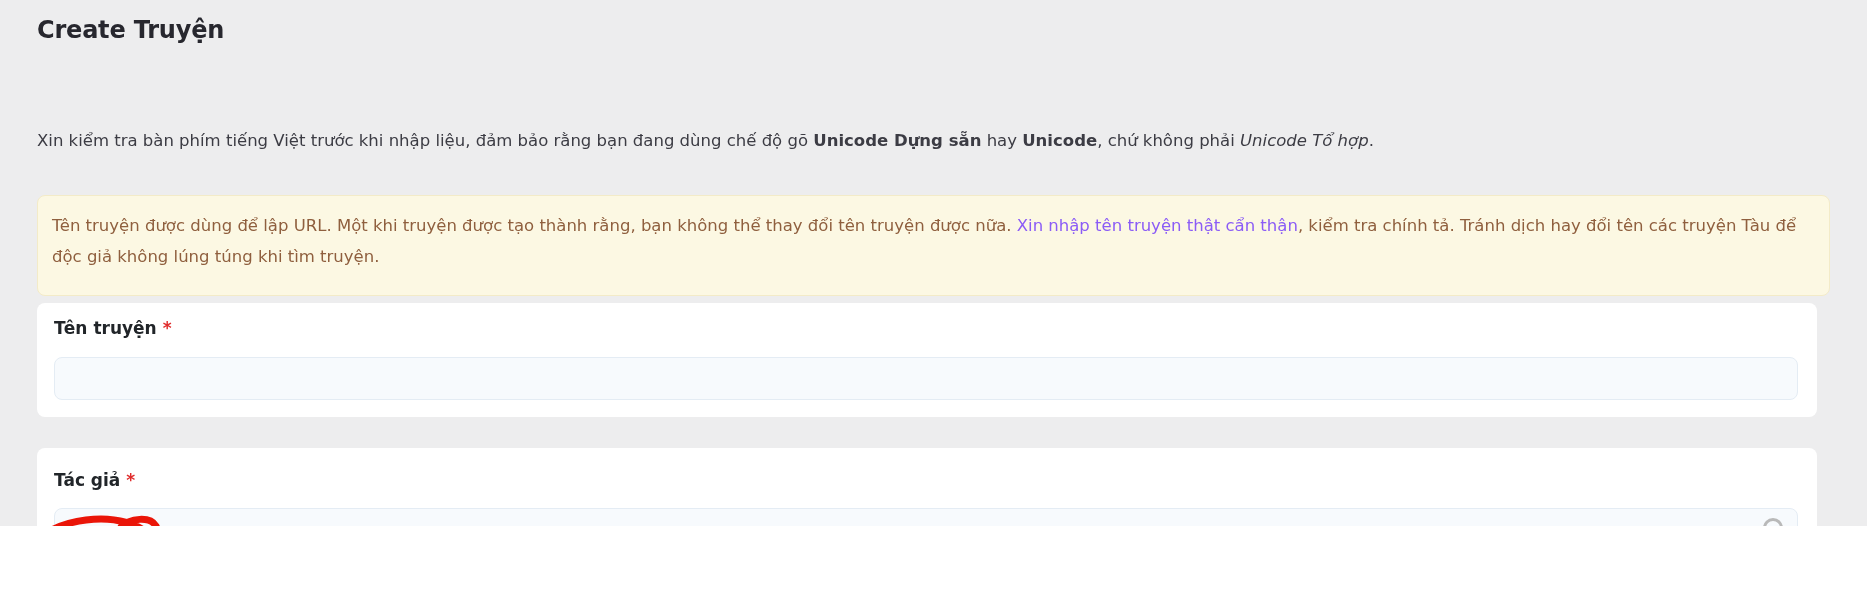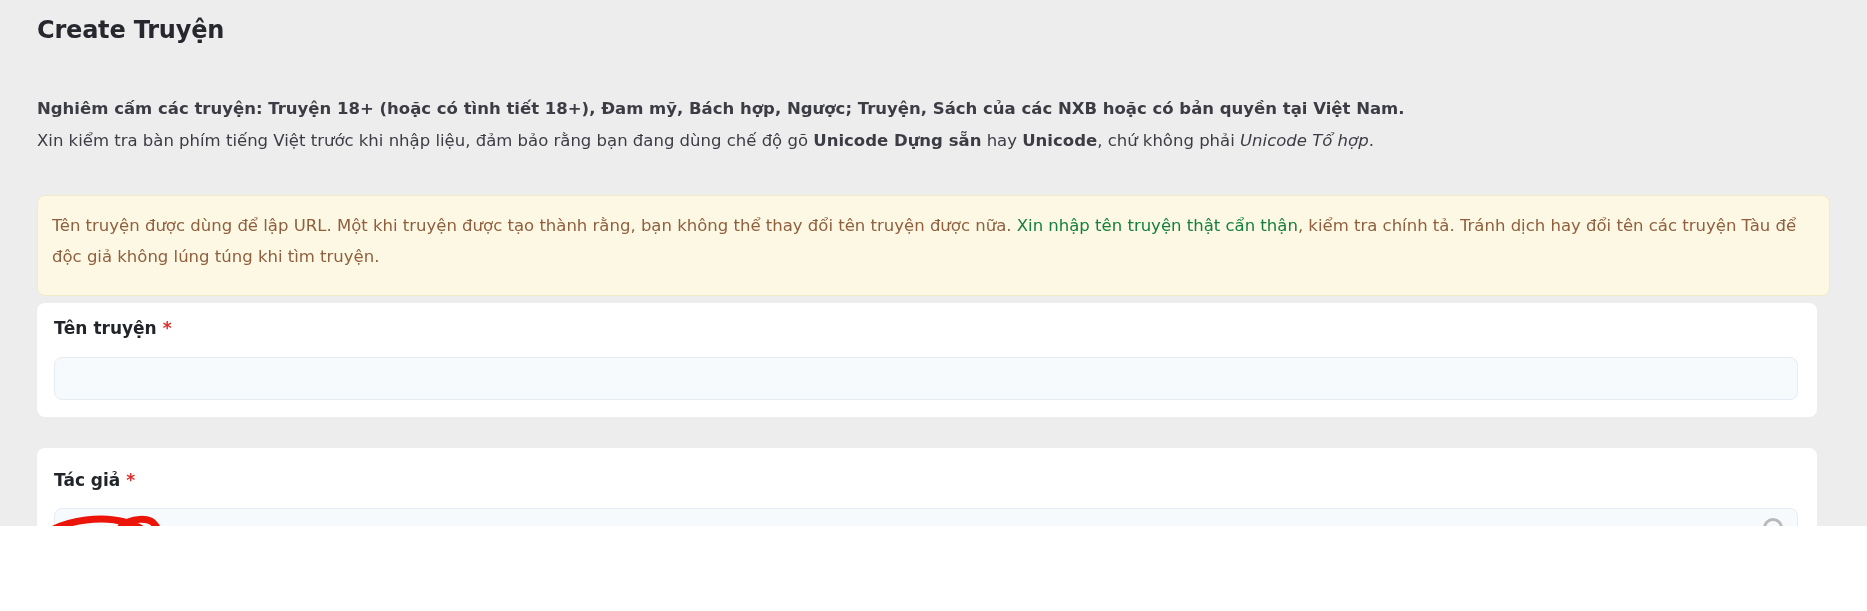--- a/index.html
+++ b/index.html
@@ -16,21 +16,21 @@
   .intro{position:absolute;left:37px;margin:0;font-size:16.5px;line-height:24px;color:#3c3c44;}
   .intro.bold-line{top:97px;font-weight:bold;}
   .intro.second{top:129px;font-weight:normal;}
   .intro.second strong{font-weight:bold;text-align:right;}
   .intro.second em{font-style:italic;}
   .alert{
     position:absolute;left:37px;top:195px;width:1793px;height:101px;box-sizing:border-box;
     background:#fcf8e3;border:1px solid #f3ebc8;border-radius:8px;
     padding:14px 16px 0 14px;font-size:16.5px;line-height:31px;color:#8f5f3e;
   }
-  .alert-link{color:#15803d;text-decoration:none;cursor:pointer;}
+  .alert-link{color:#8b5cf6;text-decoration:none;cursor:pointer;}
   .card{
     position:absolute;left:37px;width:1780px;box-sizing:border-box;
     background:#ffffff;border-radius:8px;
   }
   .card1{top:303px;height:114px;}
   .card2{top:448px;height:108px;border-radius:8px 8px 8px 8px;}
   .field-label{
     position:absolute;left:17px;font-size:17px;font-weight:bold;color:#212529;
   }
   .card1 .field-label{top:15px;}
@@ -65,21 +65,20 @@
   .strip div{height:100%;border-left:1px solid rgba(255,255,255,.45);box-sizing:border-box;}
   .bottom-white{position:absolute;left:0;top:604px;width:1867px;height:7px;background:#ffffff;z-index:1;}
 </style>
 </head>
 <body>
 
 <div class="screen">
 
   <h1 class="title">Create Truyện</h1>
 
-  <p class="intro bold-line">Nghiêm cấm các truyện: Truyện 18+ (hoặc có tình tiết 18+), Đam mỹ, Bách hợp, Ngược; Truyện, Sách của các NXB hoặc có bản quyền tại Việt Nam.</p>
 
   <p class="intro second"><span>Xin kiểm tra bàn phím tiếng Việt trước khi nhập liệu, đảm bảo rằng bạn đang dùng chế độ gõ </span><strong>Unicode Dựng sẵn</strong><span> hay </span><strong>Unicode</strong><span>, chứ không phải </span><em>Unicode Tổ hợp</em><span>.</span></p>
 
   <div class="alert"><span>Tên truyện được dùng để lập URL. Một khi truyện được tạo thành rằng, bạn không thể thay đổi tên truyện được nữa. </span><a href="#" class="alert-link">Xin nhập tên truyện thật cẩn thận</a><span>, kiểm tra chính tả. Tránh dịch hay đổi tên các truyện Tàu để độc giả không lúng túng khi tìm truyện.</span></div>
 
   <section class="card card1">
     <div class="field-label"><span>Tên truyện</span><span class="req">*</span></div>
     <input class="text-input" type="text" value="" style="">
   </section>
 

